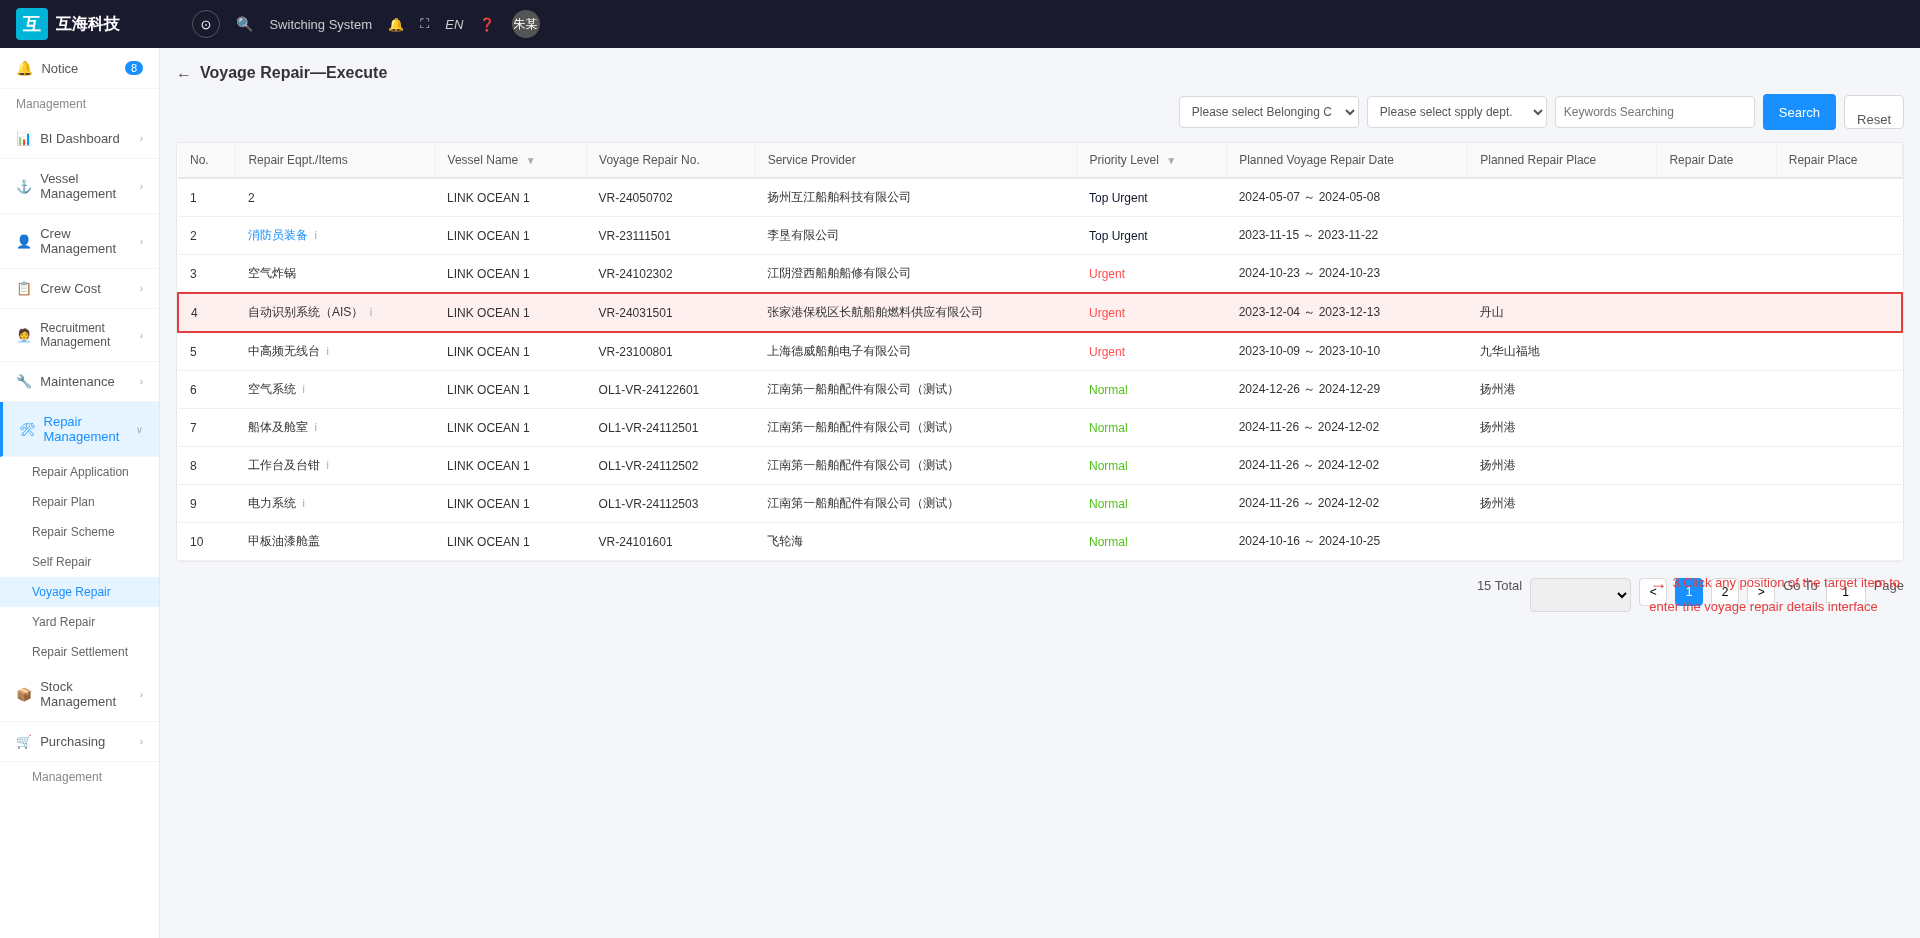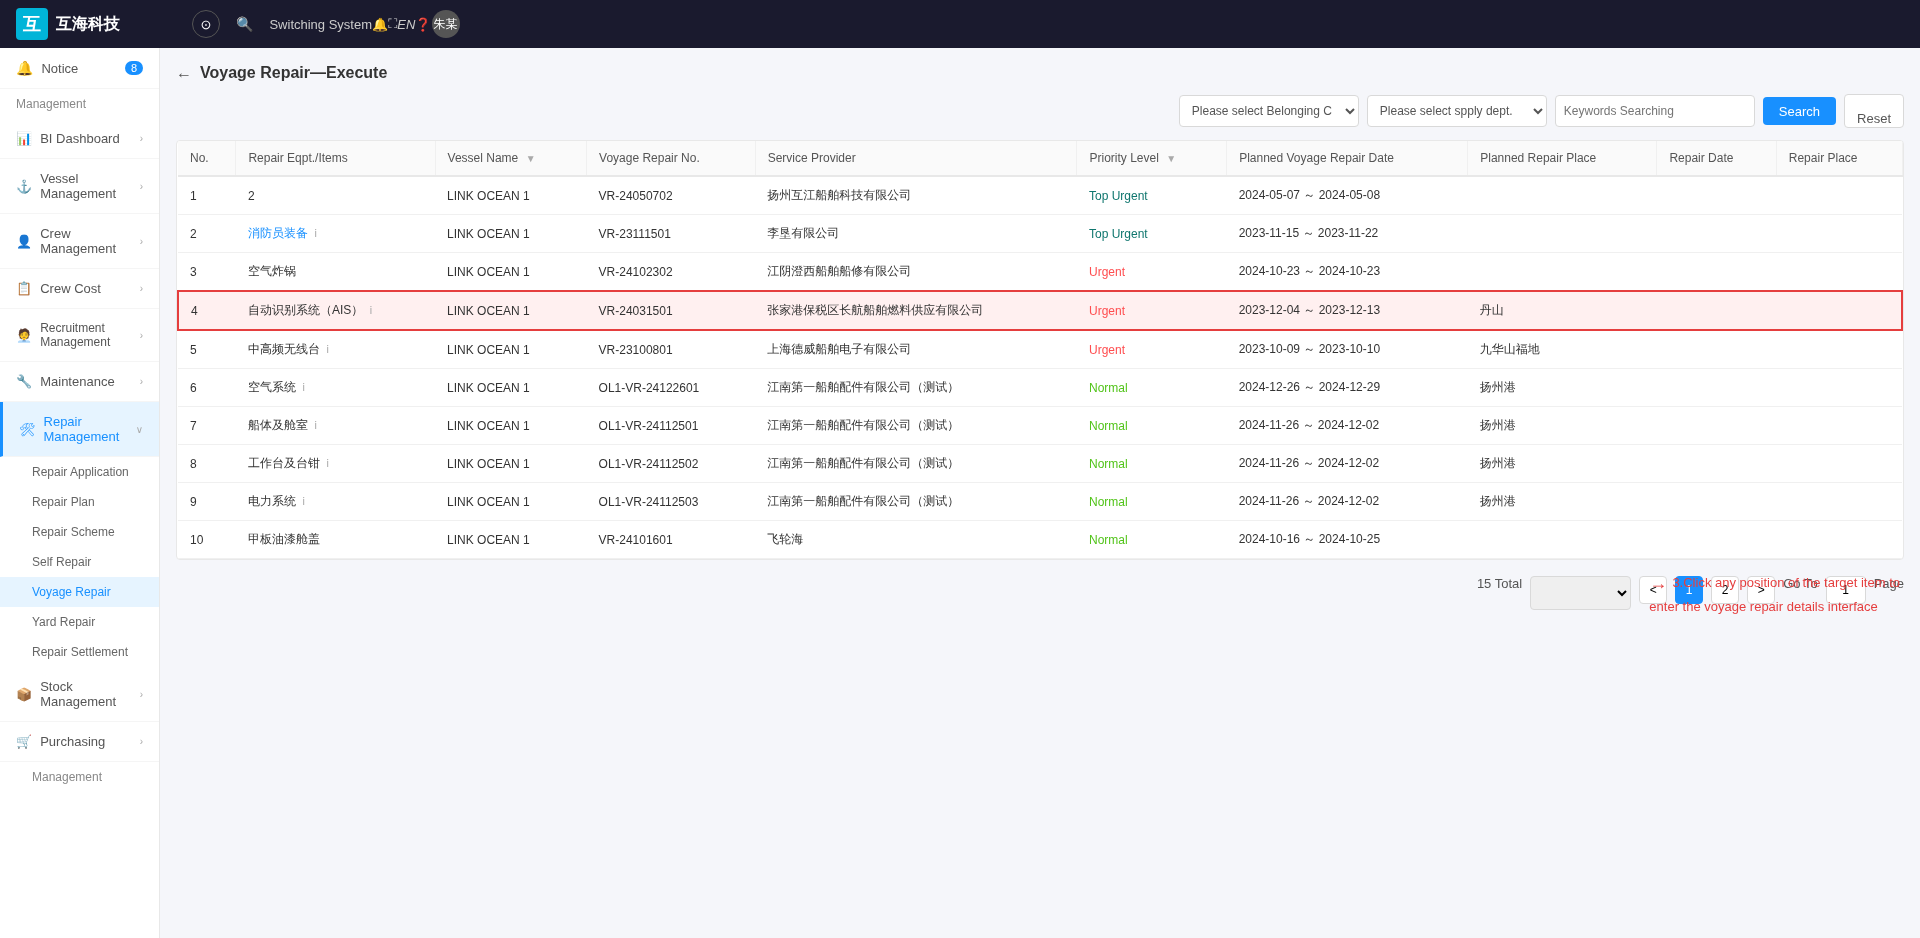--- a/index.html
+++ b/index.html
@@ -50,20 +50,21 @@
     .nav-badge {
       background: #ff6b35;
       color: #fff;
       border-radius: 10px;
       padding: 1px 6px;
       font-size: 11px;
     }
     .nav-right {
       display: flex;
       align-items: center;
+      gap: 16px;
       color: #ccc;
     }
     .avatar {
       width: 28px; height: 28px;
       background: #555;
       border-radius: 50%;
       display: flex; align-items: center; justify-content: center;
       font-size: 12px; color: #fff;
     }
 
@@ -161,21 +162,21 @@
       height: 32px;
       border: 1px solid #d9d9d9;
       border-radius: 4px;
       padding: 11px 8px;
       font-size: 12px;
       color: #999;
       background: #fff;
       width: 200px;
     }
     .btn-search {
-      height: 28px;
+      height: 36px;
       background: #1890ff;
       color: #fff;
       border: none;
       border-radius: 4px;
       padding: 0 16px;
       cursor: pointer;
       font-size: 13px;
     }
     .btn-reset {
       height: 32px;
@@ -219,21 +220,21 @@
       background: #fff0f0;
       border: 2px solid #e53e3e;
     }
     tbody td {
       padding: 10px 12px;
       color: #333;
       vertical-align: middle;
     }
     .td-link { color: #1890ff; cursor: pointer; }
     .priority-urgent { color: #ff4d4f; }
-    .priority-top-urgent { color: #0f766e; font-weight: 500; }
+    .priority-top-urgent { color: #0f172a; font-weight: 500; }
     .priority-normal { color: #52c41a; }
     .sort-icon { font-size: 10px; color: #aaa; margin-left: 4px; }
     .info-icon { color: #aaa; font-size: 11px; margin-left: 3px; cursor: pointer; }
 
     
     .pagination {
       display: flex;
       align-items: flex-start;
       justify-content: flex-end;
       gap: 8px;

